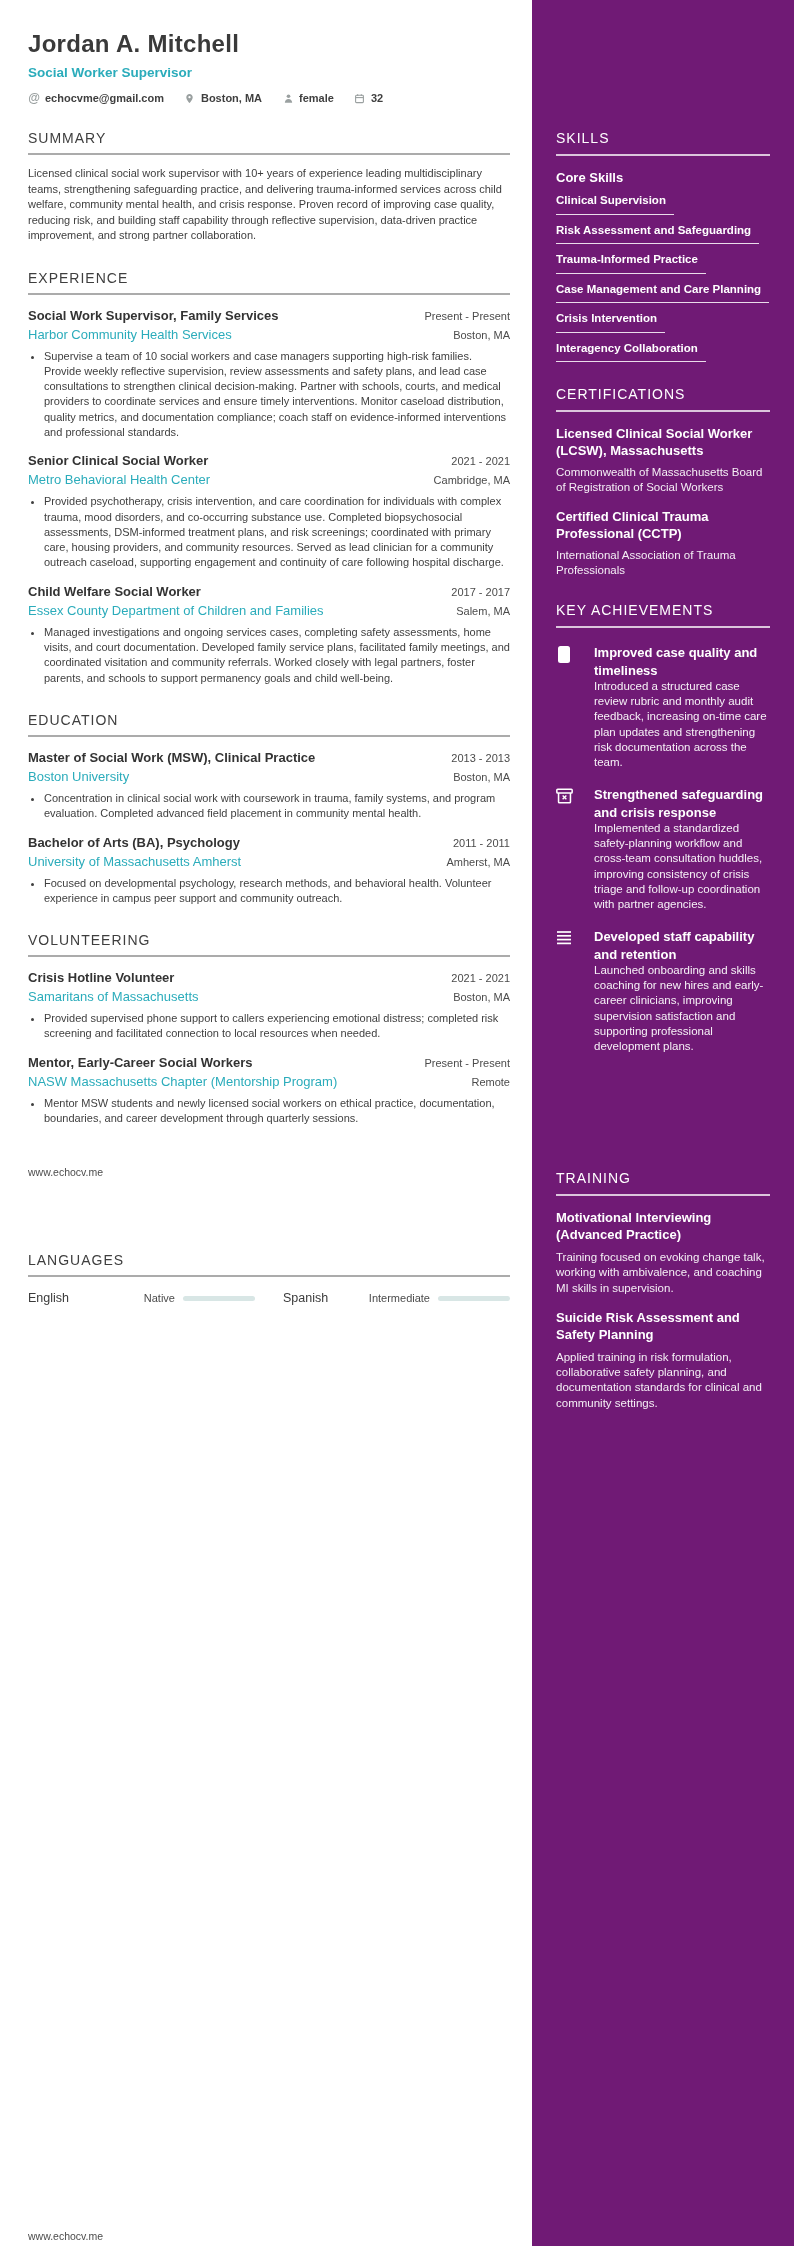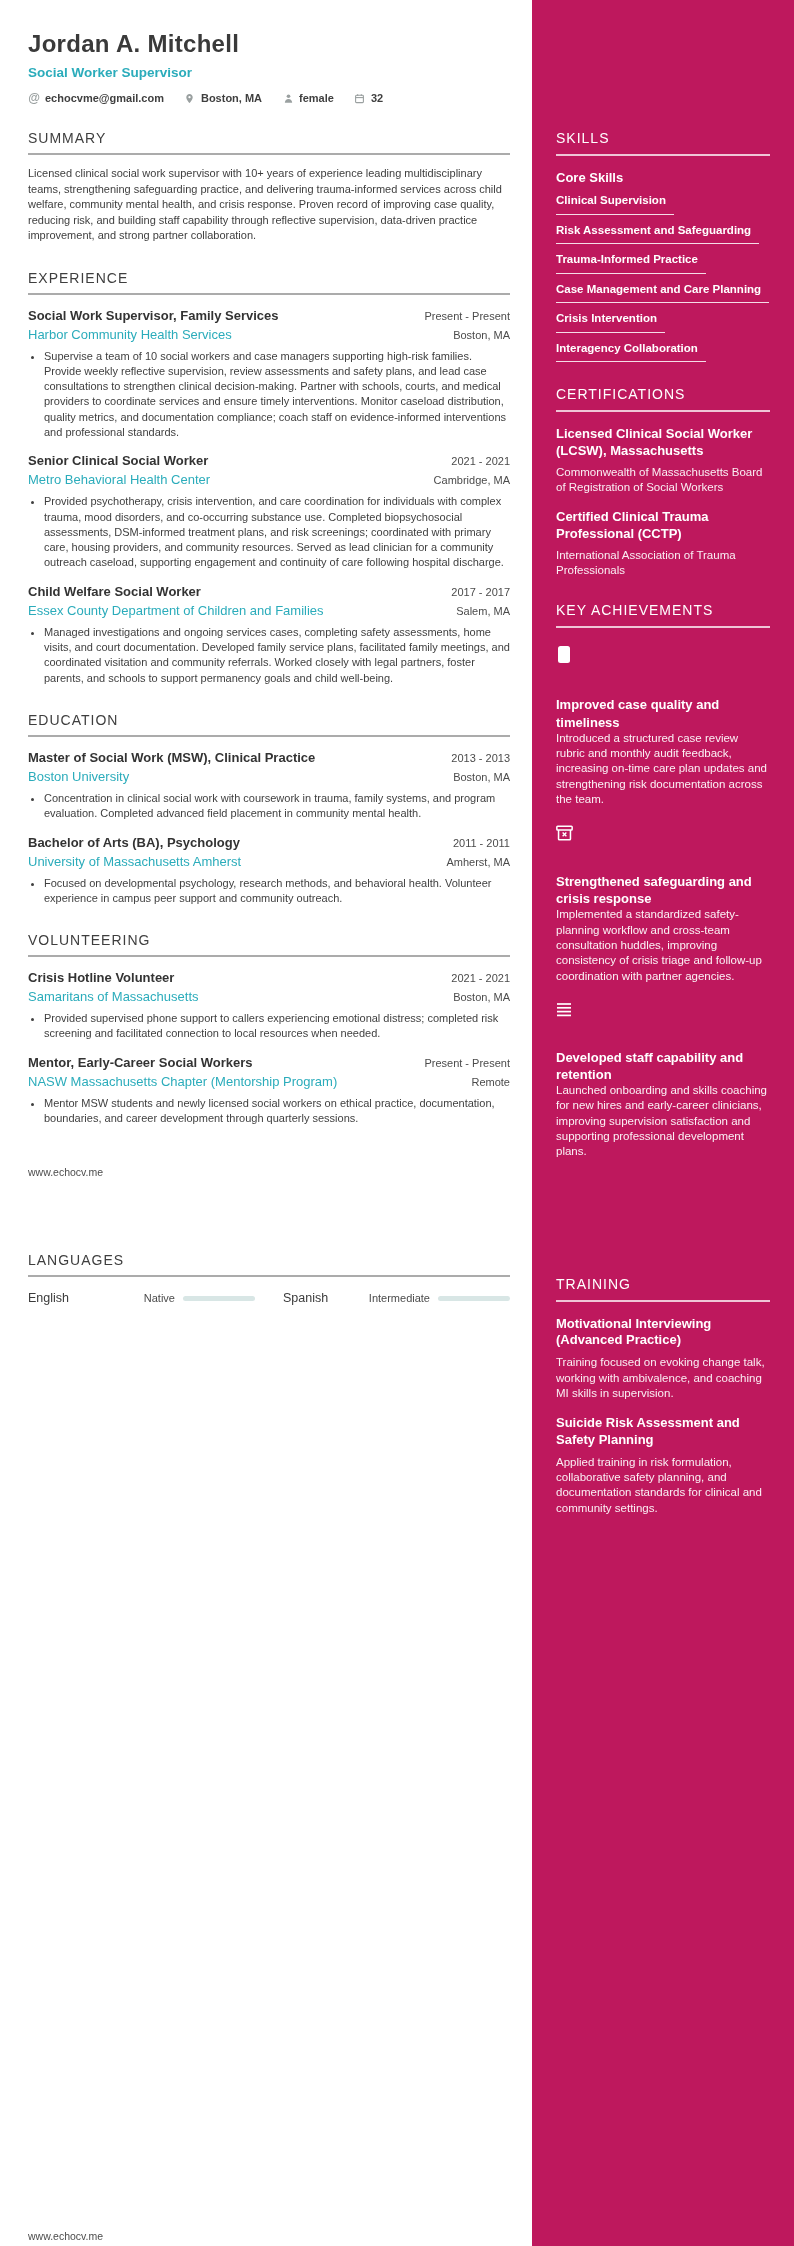--- a/index.html
+++ b/index.html
@@ -34,29 +34,29 @@
 
   .lang-sec { margin-top:72px; }
   .lang-row { display:flex; justify-content:space-between; margin-top:14px;gap:28px; }
   .lang-item { display:flex; align-items:center; width:232px; }
   .lang-name { font-size:12.5px; color:#3b3b3b; flex:1; }
   .lang-level { font-size:11px; color:#4b4b4b; margin-right:8px; white-space:nowrap; }
   .lang-bar { width:72px; height:5px; border-radius:3px; background:#d8e6e5; overflow:hidden; flex:none; }
   .lang-fill { height:100%; border-radius:3px; background:#2BACBB; }
 
   
-  .sidebar { position:absolute; left:532px; top:0; width:262px; height:2246px; background:#be185d; padding:0 24px; color:#ffffff; }
+  .sidebar { position:absolute; left:532px; top:0; width:262px; height:2246px; background:#701a75; padding:0 24px; color:#ffffff; }
   .sb-sec { margin-top:24px; }
   .sb-sec.first { margin-top:130px; }
   .sb-head { font-size:14px; font-weight:500; color:#ffffff; letter-spacing:1px; padding-bottom:8px; border-bottom:2px solid rgba(255,255,255,.75); }
   .sb-group { font-size:13px; font-weight:bold; margin-top:14px; }
   .skill { font-size:11.5px; font-weight:bold; padding:8px 8px 5px 0; border-bottom:1px solid rgba(255,255,255,.85); width:fit-content; max-width:100%; line-height:1.35; }
   .cert-name { font-size:13px; font-weight:bold; line-height:1.3; margin-top:14px; }
   .cert-issuer { font-size:11.5px; line-height:1.32; margin-top:5px; color:rgba(255,255,255,.93); }
-  .ach { display:flex; gap:28px; margin-top:16px;flex-direction:column; }
+  .ach { display:flex; gap:20px; margin-top:16px; }
   .ach-icon { flex:none; width:18px; padding-top:2px; color:#ffffff; }
   .ach-body { flex:1; }
   .ach-title { font-size:13px; font-weight:bold; line-height:1.32; }
   .ach-text { font-size:11.5px; line-height:1.33; color:rgba(255,255,255,.94); }
   .sb-training { margin-top:116px; }
   .tr-name { font-size:13px; font-weight:bold; line-height:1.3; margin-top:14px; }
   .tr-desc { font-size:11.5px; line-height:1.33; margin-top:6px; color:rgba(255,255,255,.93); }
 </style>
 </head>
 <body>

